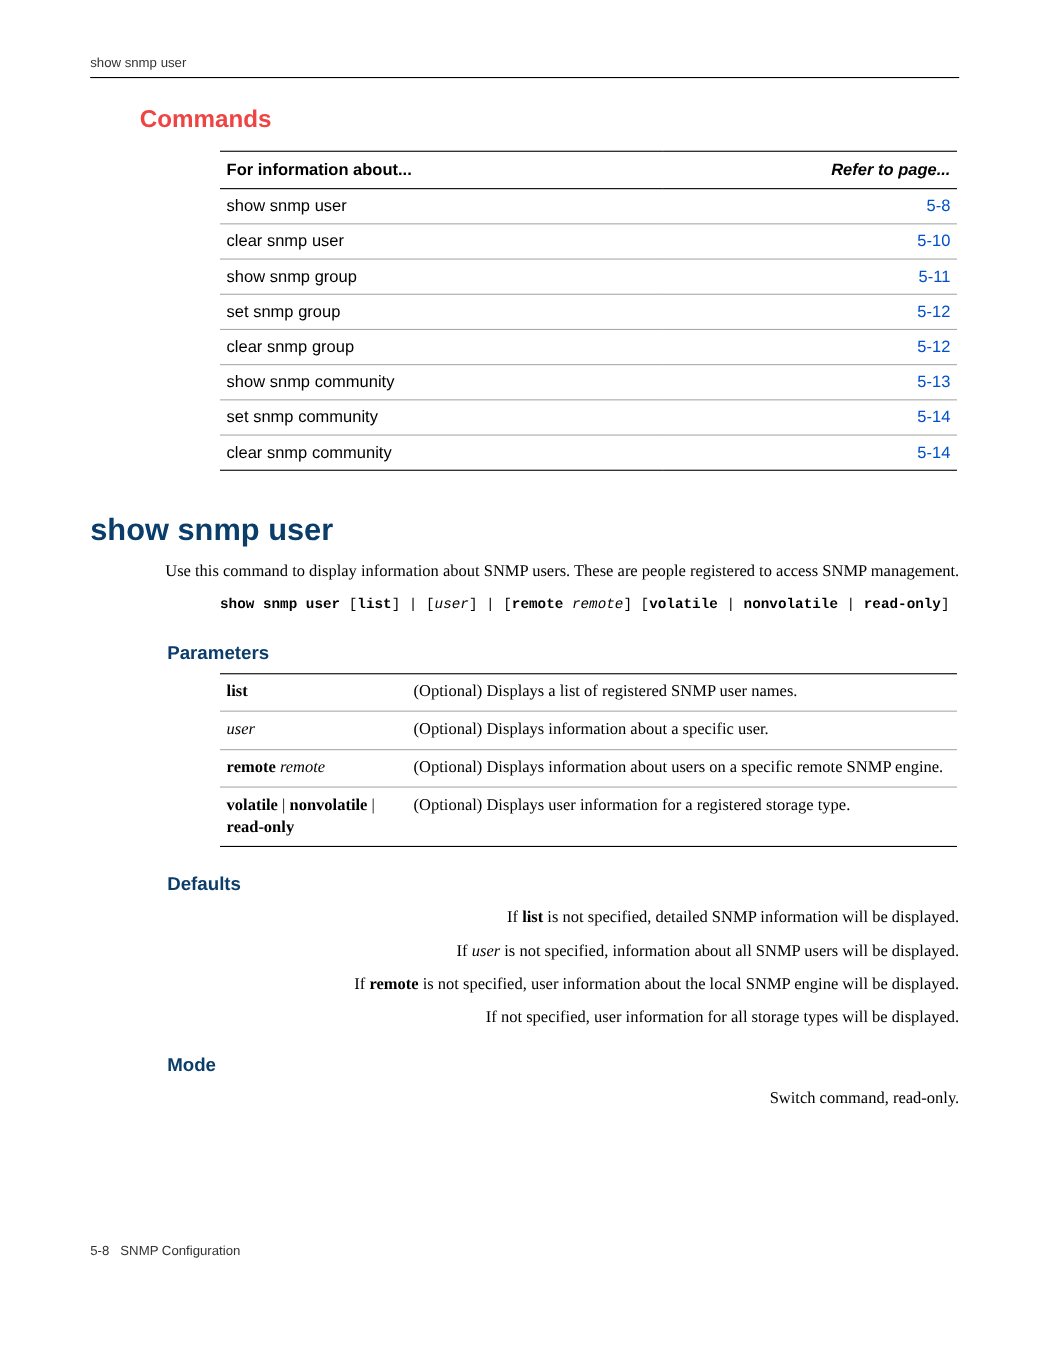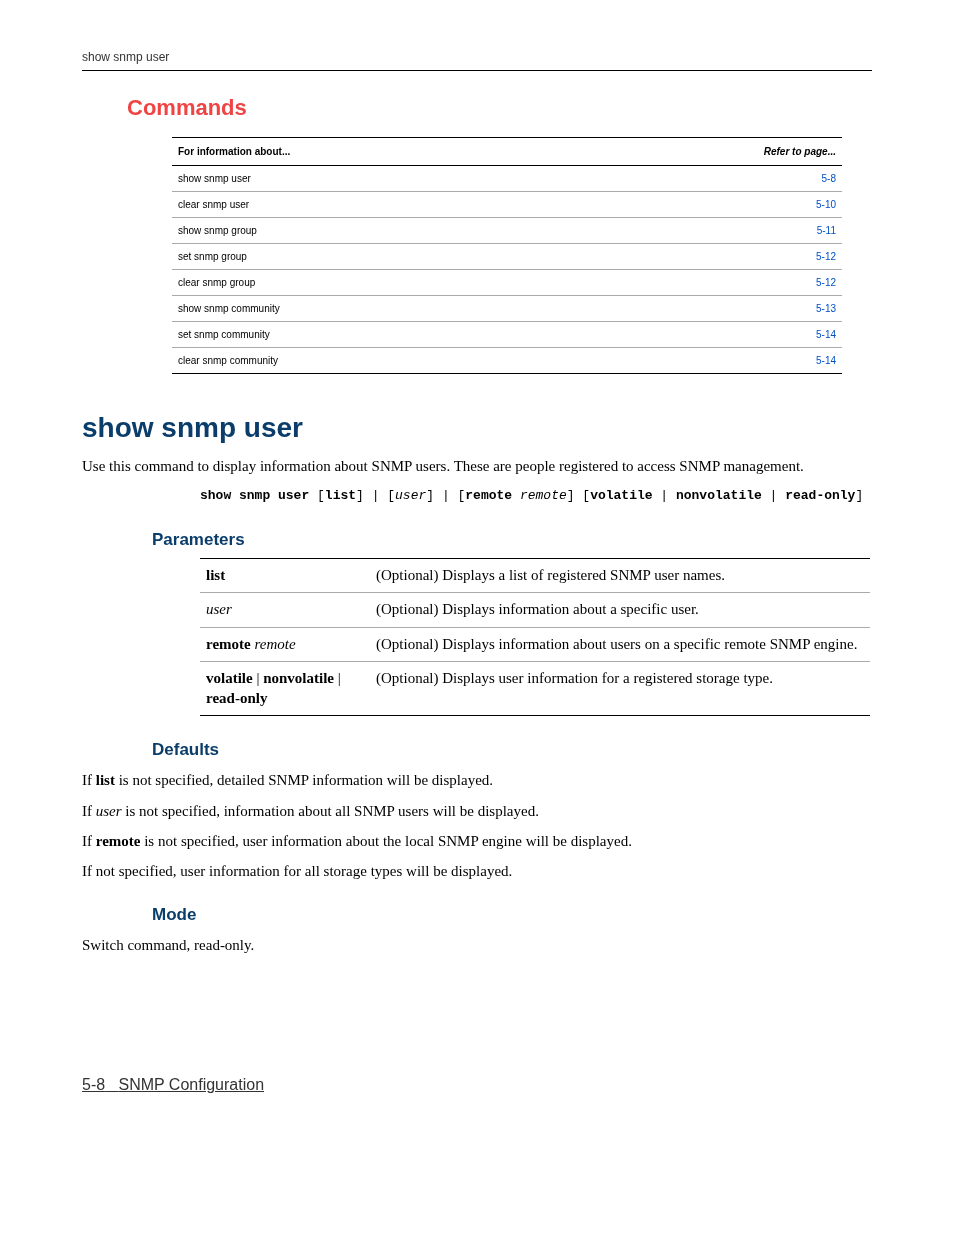--- a/index.html
+++ b/index.html
@@ -39,41 +39,42 @@
   h2.sub-blue {
     font-family: Arial, Helvetica, sans-serif;
     font-weight: bold;
     color: #0b3d6b;
     font-size: 17px;
     margin: 24px 0 8px 70px;
   }
   .body-indent {
     margin-left: 118px;
     margin-right: 0;
+    text-align: right;
   }
   .body-para {
     font-family: "Palatino Linotype", "Book Antiqua", Palatino, serif;
     font-size: 15px;
     line-height: 1.35;
     margin: 10px 0;
   }
   .syntax-block {
     font-family: "Courier New", monospace;
     font-size: 13px;
     line-height: 1.5;
     margin: 6px 0 6px 118px;
   }
   .syntax-block b { font-weight: bold; }
   .syntax-block i { font-style: italic; }
   table.cmd-table {
     border-collapse: collapse;
     width: 670px;
-    margin-left: 90px;
-    font-family: Arial, Helvetica, sans-serif;
-    font-size: 10px;
+    margin-left: 118px;
+    font-family: Arial, Helvetica, sans-serif;
+    font-size: 15px;
   }
   table.cmd-table th {
     text-align: left;
     font-weight: bold;
     padding: 8px 6px;
     border-top: 1.5px solid #000;
     border-bottom: 1.5px solid #000;
   }
   table.cmd-table th.page-col { text-align: right; font-style: italic; }
   table.cmd-table td {
@@ -104,24 +105,23 @@
     line-height: 1.3;
   }
   table.param-table tr:last-child td {
     border-bottom: 1.5px solid #000;
   }
   table.param-table td.param-name { width: 170px; }
   .serif-b { font-weight: bold; }
   .serif-i { font-style: italic; }
   .footer {
     font-family: Arial, Helvetica, sans-serif;
-    font-size: 16px;
+    font-size: 12px;
     color: #333;
     margin-top: 120px;
-    text-decoration: underline;
   }
 </style>
 </head>
 <body>
 
 <div class="page">
   <div class="running-head">show snmp user</div>
 
   <h1 class="section-blue">Commands</h1>
 

